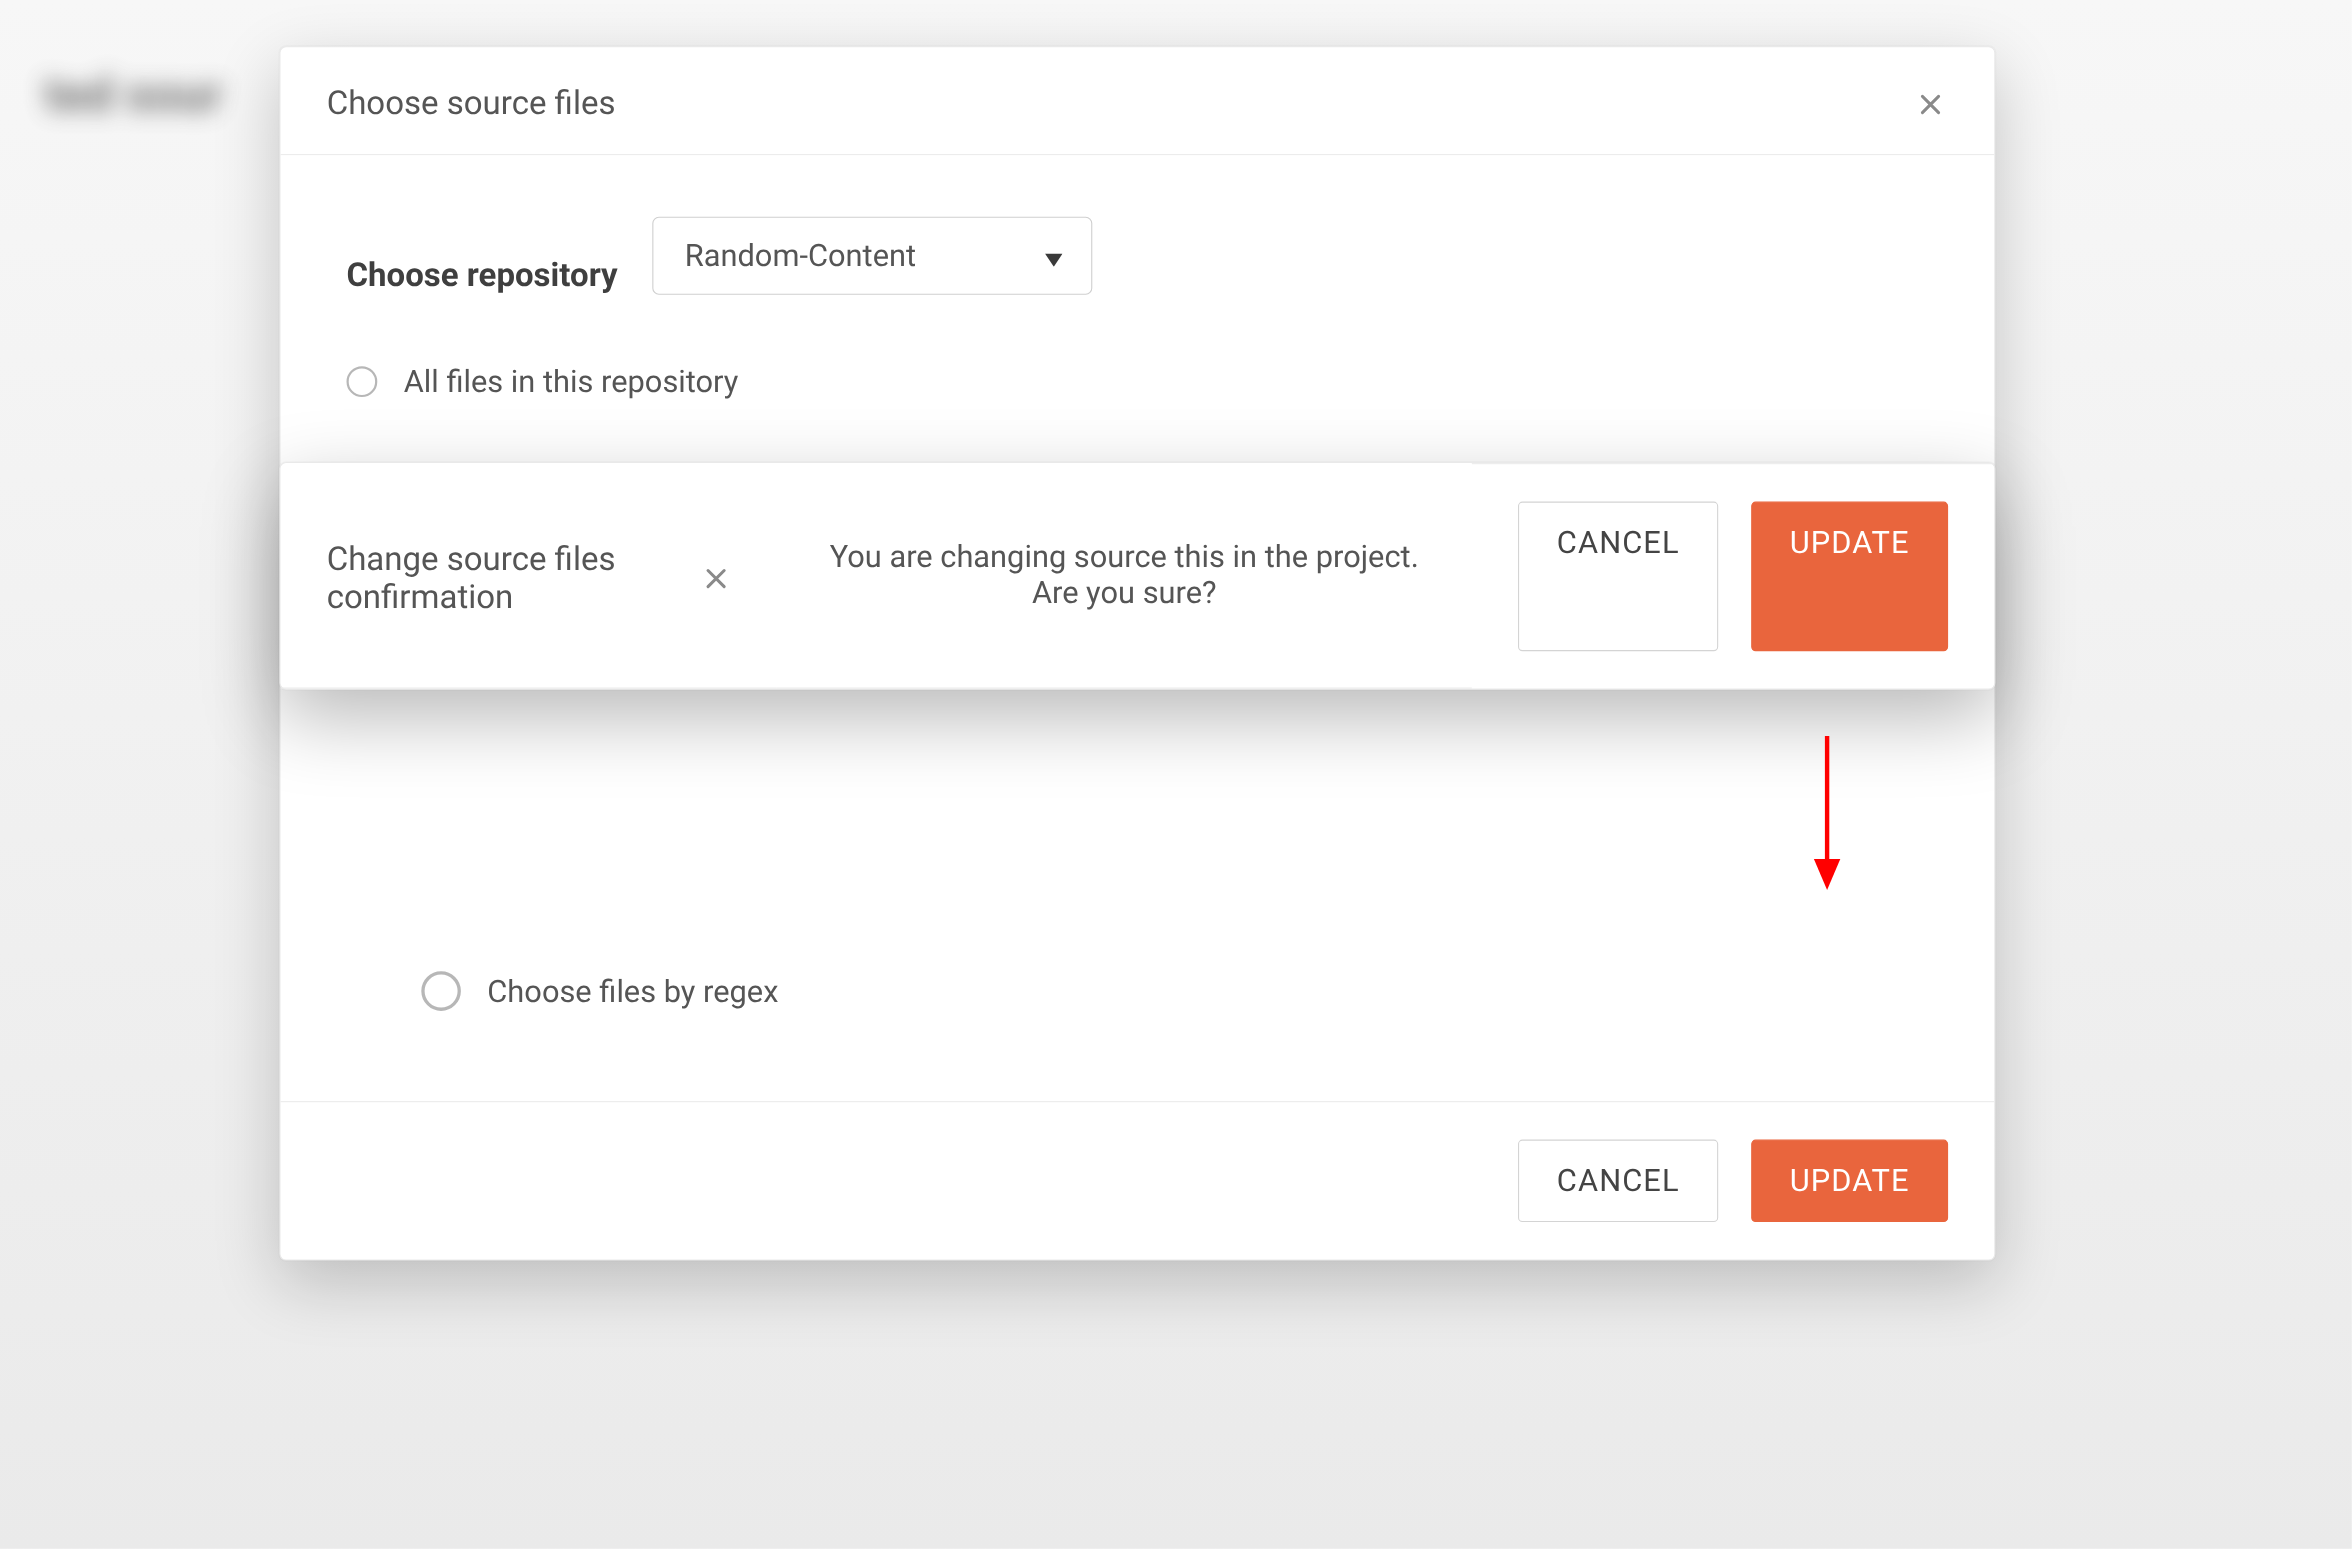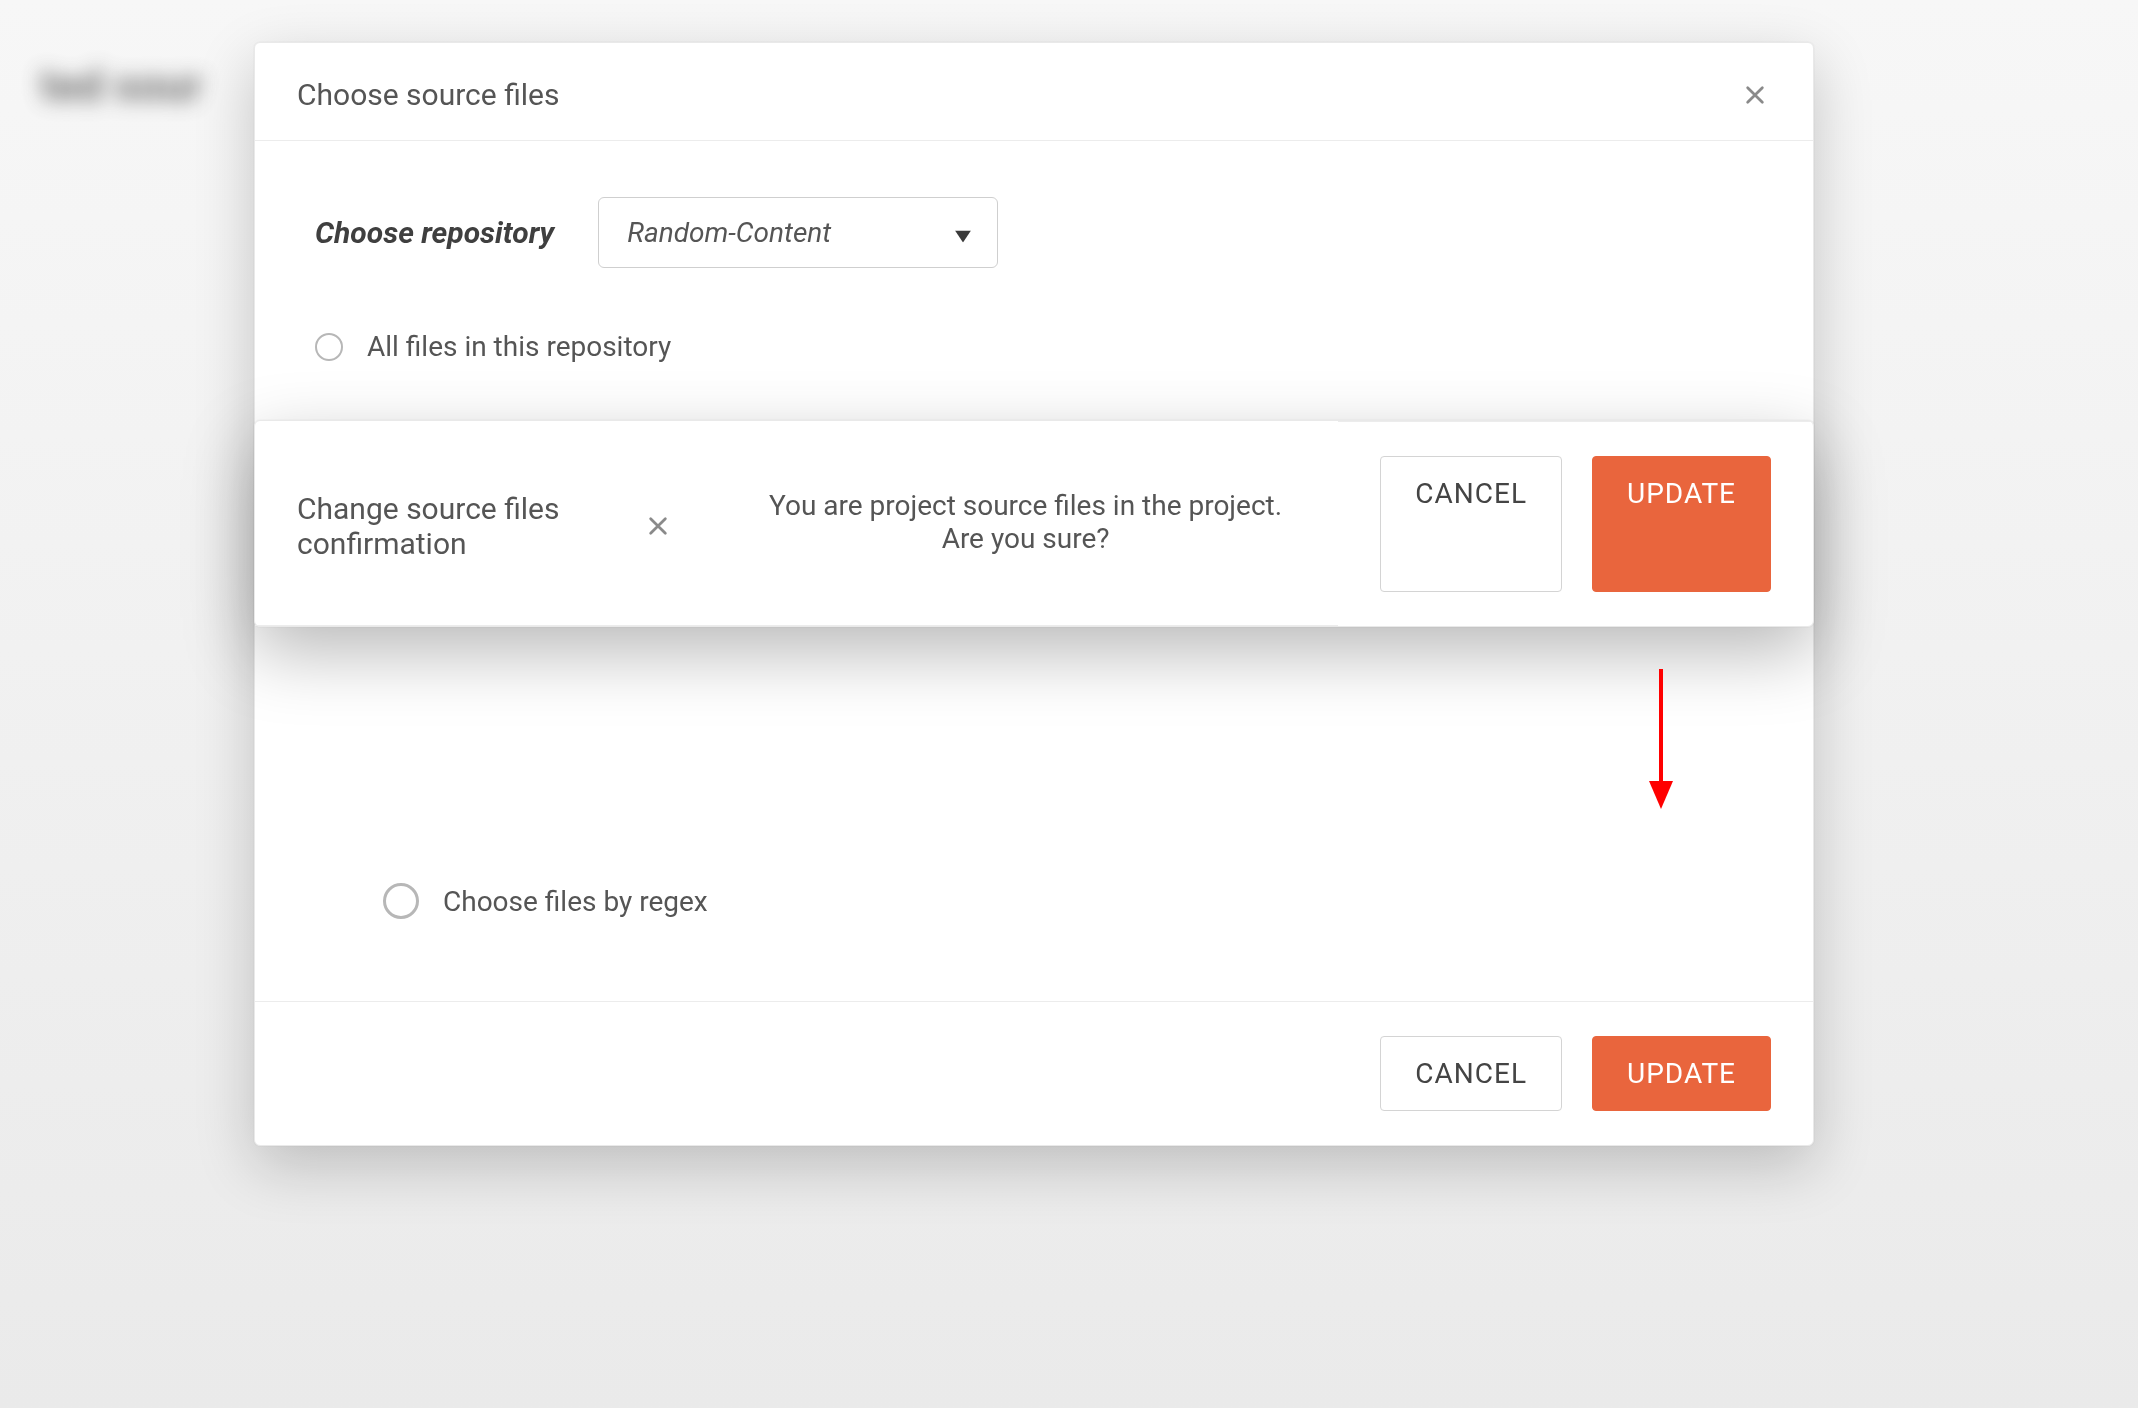--- a/index.html
+++ b/index.html
@@ -57,24 +57,23 @@
   }
   .close-btn svg { width: 22px; height: 22px; }
 
   .modal-body {
     padding: 56px 60px 42px 60px;
   }
 
   
   .repo-row {
     display: flex;
-    align-items: center;
-    gap: 44px;
+    align-items: flex-end;
+    gap: 32px;
     margin-bottom: 62px;
-    font-style: italic;
   }
   .repo-label {
     font-size: 30px;
     font-weight: 700;
     color: #3f3f3f;
   }
   .repo-select {
     position: relative;
     border: 1px solid #cfcfcf;
     border-radius: 6px;
@@ -231,21 +230,21 @@
 <div class="modal-confirm">
   <div class="modal-header">
     <div class="title">Change source files confirmation</div>
     <div class="close-btn">
       <svg viewBox="0 0 24 24">
           <path d="M4 4 L20 20 M20 4 L4 20" stroke="#8a8a8a" stroke-width="3" fill="none" stroke-linecap="round"></path>
         </svg>
     </div>
   </div>
   <div class="confirm-body">
-    <span>You are project source files in the project. Are you sure?</span>
+    <span>You are changing source this in the project. Are you sure?</span>
   </div>
   <div class="modal-footer">
     <div class="btn btn-cancel">CANCEL</div>
     <div class="btn btn-update">UPDATE</div>
   </div>
 </div>
 
 <div class="arrow-anno">
   <svg width="30" height="140" viewBox="0 0 30 140">
     <line x1="15" y1="0" x2="15" y2="115" stroke="#ff0000" stroke-width="4"></line>

